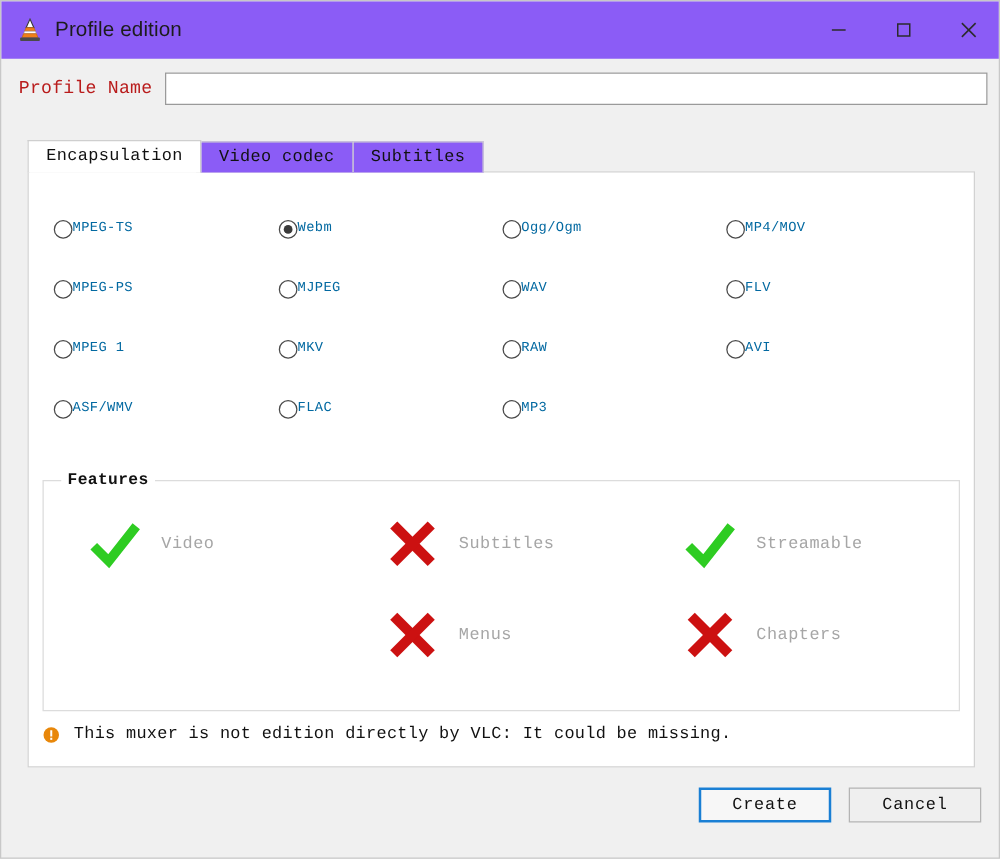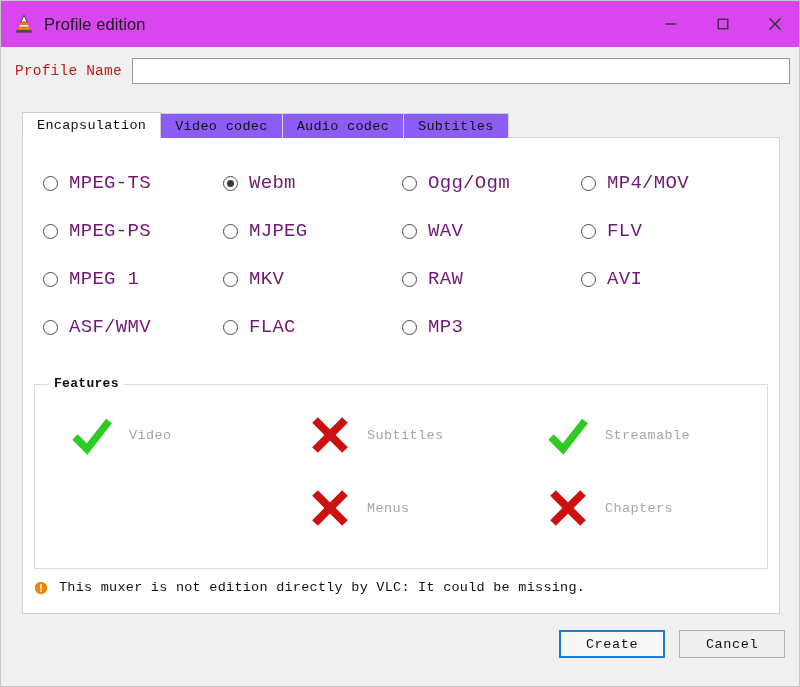--- a/index.html
+++ b/index.html
@@ -16,21 +16,21 @@
     box-sizing: border-box;
     border: 1px solid #c8c8c8;
   }
 
   
   .titlebar {
     position: absolute;
     left: 0; top: 0;
     width: 800px;
     height: 46px;
-    background: #d946ef;
+    background: #8b5cf6;
     display: flex;
     align-items: center;
     box-sizing: border-box;
   }
   .app-icon {
     margin-left: 12px;
     width: 22px; height: 22px;
     flex: 0 0 auto;
     display: block;
   }
@@ -169,23 +169,22 @@
   .radio-item.checked .radio-dot::after {
     content: "";
     position: absolute;
     left: 50%; top: 50%;
     width: 7px; height: 7px;
     margin: -3.5px 0 0 -3.5px;
     border-radius: 50%;
     background: #3a3a3a;
   }
   .radio-label {
-    margin-left: 11px;
-    font-size: 19px;
-    color: #701a75;
+    font-size: 11px;
+    color: #0369a1;
     letter-spacing: 0.3px;
   }
 
   
   .features {
     position: absolute;
     left: 11px; top: 246px;
     width: 734px;
     height: 185px;
     border: 1px solid #dcdcdc;
@@ -319,21 +318,20 @@
 </div>
 
 <div class="profile-row">
   <div class="profile-label">Profile Name</div>
   <input class="profile-input" type="text" value="" style="">
 </div>
 
 <div class="tabstrip" id="tabstrip">
     <div class="tab active">Encapsulation</div>
     <div class="tab">Video codec</div>
-    <div class="tab">Audio codec</div>
     <div class="tab">Subtitles</div>
   </div>
 
 <div class="tabpanel">
 
   <div class="radio-grid" id="radiogrid">
       <div class="radio-col" style="left: 0px;">
         <div class="radio-item">
           <span class="radio-dot"></span>
           <span class="radio-label">MPEG-TS</span>

